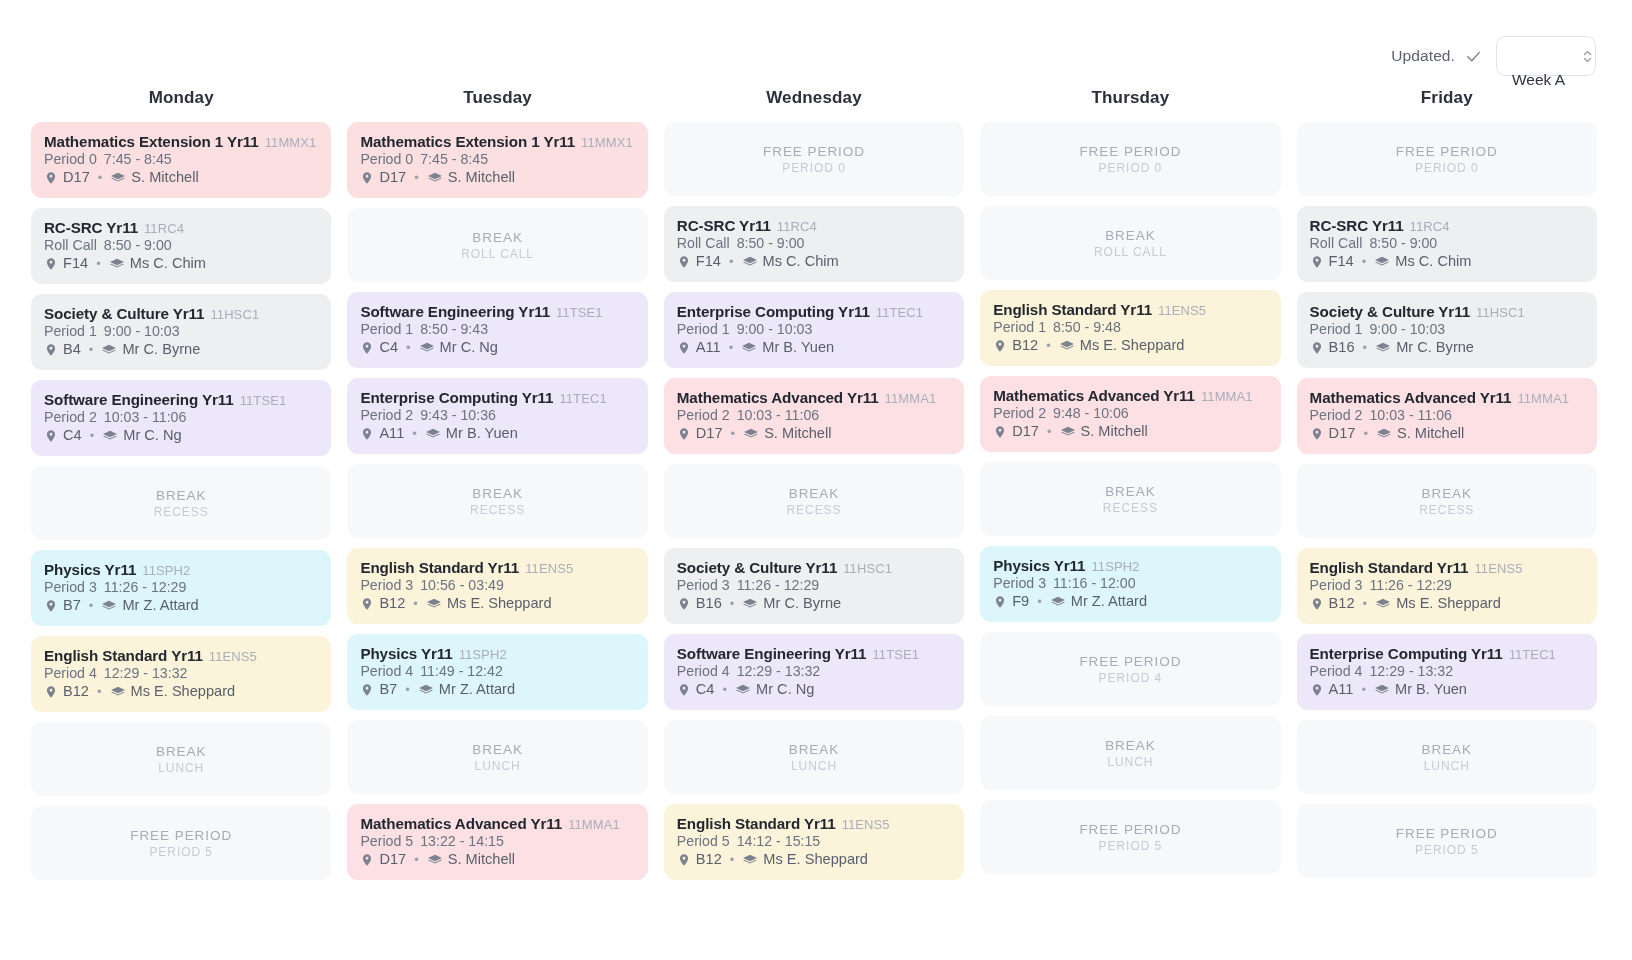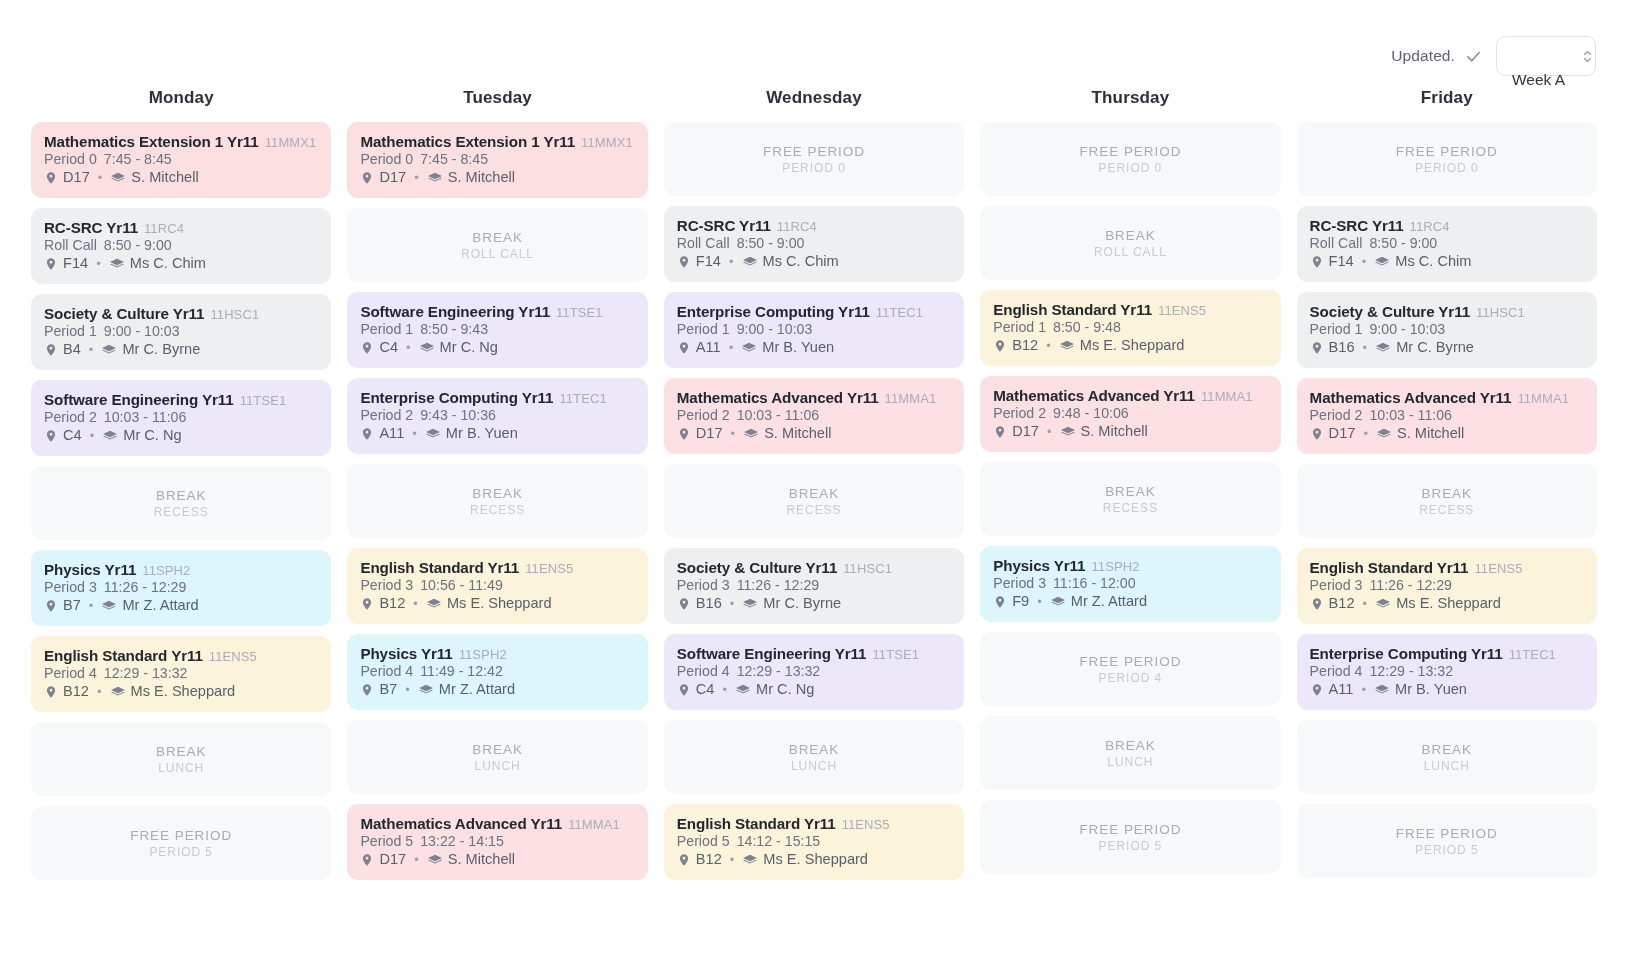--- a/index.html
+++ b/index.html
@@ -439,21 +439,21 @@
           </div>
           <div class="card ph">
             <div class="ph-main">BREAK</div>
             <div class="ph-sub">RECESS</div>
           </div>
           <div class="card c-yellow">
             <div class="line1">
               <span class="subj">English Standard Yr11</span>
               <span class="code">11ENS5</span>
             </div>
-            <div class="line2"><span class="per">Period 3</span><span>10:56 - 11:49</span></div>
+            <div class="line2"><span class="per">Period 3</span><span>10:56 - 03:49</span></div>
             <div class="line3">
               <span>
                 <svg class="pin-icon" viewBox="0 0 24 24" fill="currentColor">
                   <path d="M12 2C8.1 2 5 5.1 5 9c0 5.2 6.3 12.3 6.6 12.6.2.2.6.2.8 0C12.7 21.3 19 14.2 19 9c0-3.9-3.1-7-7-7zm0 9.5A2.5 2.5 0 1 1 12 6.5a2.5 2.5 0 0 1 0 5z"></path>
                 </svg>
               </span>
               <span>B12</span>
               <span class="dot">•</span>
               <span>
                 <svg class="cap-icon" viewBox="0 0 24 24" fill="currentColor">

